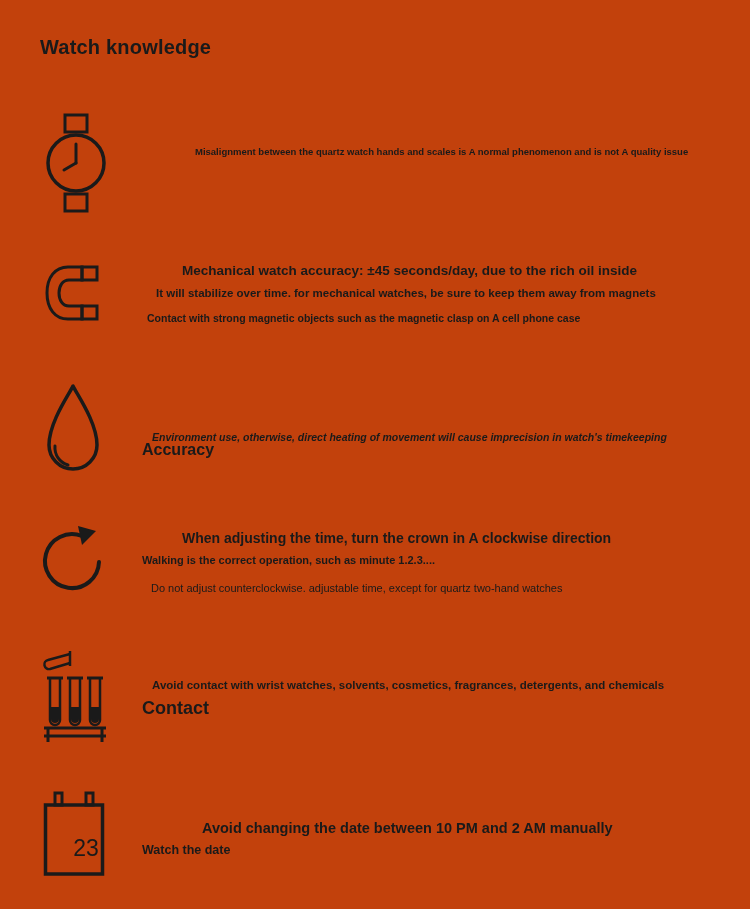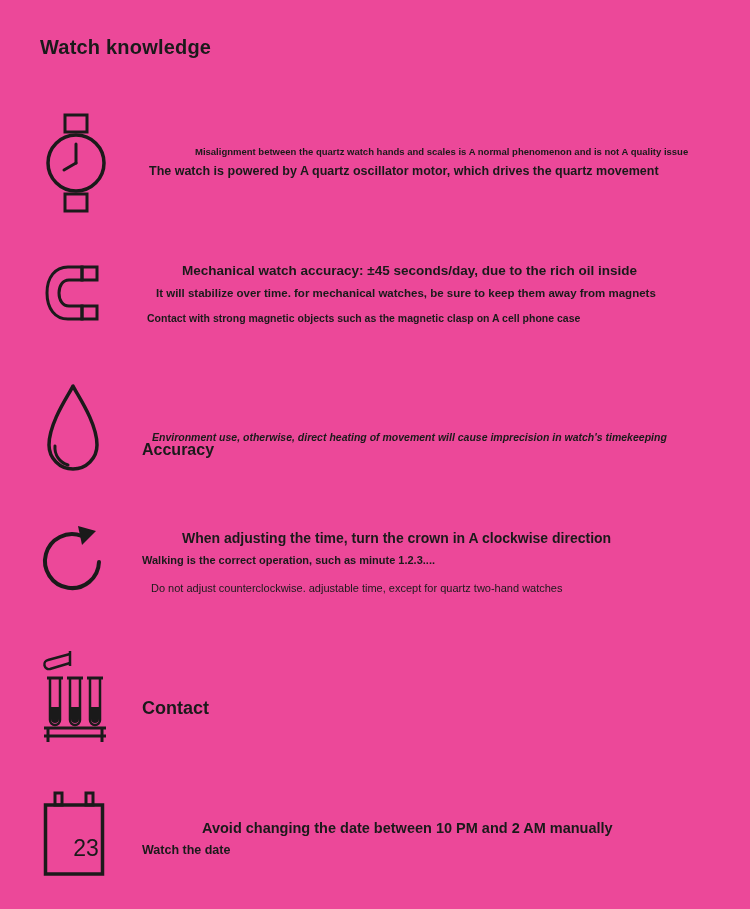--- a/index.html
+++ b/index.html
@@ -1,20 +1,20 @@
 <!DOCTYPE html>
 <html><head>
 <meta charset="utf-8">
 <style>
   html, body { margin: 0; padding: 0; background: #ffffff; }
   .canvas {
     position: relative;
     width: 750px;
     height: 909px;
-    background: #ec4899;
+    background: #c2410c;
     font-family: "Liberation Sans", sans-serif;
     color: #1a1a1a;
     overflow: hidden;
   }
   .page-title {
     position: absolute;
     left: 40px;
     top: 36px;
     font-size: 20px;
     font-weight: 700;
@@ -52,21 +52,20 @@
     <div class="icon" style="left:45px; top:1px; width:62px; height:100px;">
       <svg width="62" height="100" viewBox="0 0 62 100" fill="none" stroke="#1a1a1a">
         <rect x="20" y="2" width="22" height="17" stroke-width="3"></rect>
         <rect x="20" y="81" width="22" height="17" stroke-width="3"></rect>
         <circle cx="31" cy="50" r="28" stroke-width="3.5"></circle>
         <path d="M31 50 L31 31" stroke-width="3" stroke-linecap="round"></path>
         <path d="M31 50 L19 57" stroke-width="3" stroke-linecap="round"></path>
       </svg>
     </div>
     <div class="line" style="left:166px; top:34px; font-size:9.5px;padding-left:29px;">Misalignment between the quartz watch hands and scales is A normal phenomenon and is not A quality issue</div>
-    <div class="line" style="left:149px; top:52px; font-size:12.5px;">The watch is powered by A quartz oscillator motor, which drives the quartz movement</div>
   </section>
 
   <section class="section" style="top:258px; height:75px;">
     <div class="icon" style="left:42px; top:4px; width:64px; height:62px;">
       <svg width="64" height="62" viewBox="0 0 64 62" fill="none" stroke="#1a1a1a">
         <path d="M40 5 H26 C13 5 5 15.5 5 31 C5 46.5 13 57 26 57 H40 V44 H27 C20.5 44 17 38 17 31 C17 24 20.5 18 27 18 H40 Z" stroke-width="3"></path>
         <rect x="40" y="5" width="15" height="13" stroke-width="3"></rect>
         <rect x="40" y="44" width="15" height="13" stroke-width="3"></rect>
       </svg>
     </div>
@@ -115,20 +114,21 @@
         <path d="M49 30 H65" stroke-width="3"></path>
         <path d="M52 31 V72 a5 5 0 0 0 10 0 V31" stroke-width="2.5"></path>
         <path d="M53 59 V71 a4 4 0 0 0 8 0 V59 Z" fill="#1a1a1a" stroke="none"></path>
 
         <path d="M6 80 H68" stroke-width="3"></path>
         <path d="M6 88 H68" stroke-width="3"></path>
         <path d="M10 80 V94" stroke-width="3"></path>
         <path d="M64 80 V94" stroke-width="3"></path>
       </svg>
     </div>
+    <div class="line" style="left:152px; top:34px; font-size:11.5px;">Avoid contact with wrist watches, solvents, cosmetics, fragrances, detergents, and chemicals</div>
     <div class="line" style="left:142px; top:53px; font-size:18px;">Contact</div>
   </section>
 
   <section class="section" style="top:788px; height:95px;">
     <div class="icon" style="left:42px; top:2px; width:64px; height:88px;">
       <svg width="64" height="88" viewBox="0 0 64 88" fill="none" stroke="#1a1a1a">
         <rect x="3.5" y="15" width="57" height="69" stroke-width="3.5"></rect>
         <rect x="13" y="3" width="7" height="12" stroke-width="3"></rect>
         <rect x="44" y="3" width="7" height="12" stroke-width="3"></rect>
       </svg>

